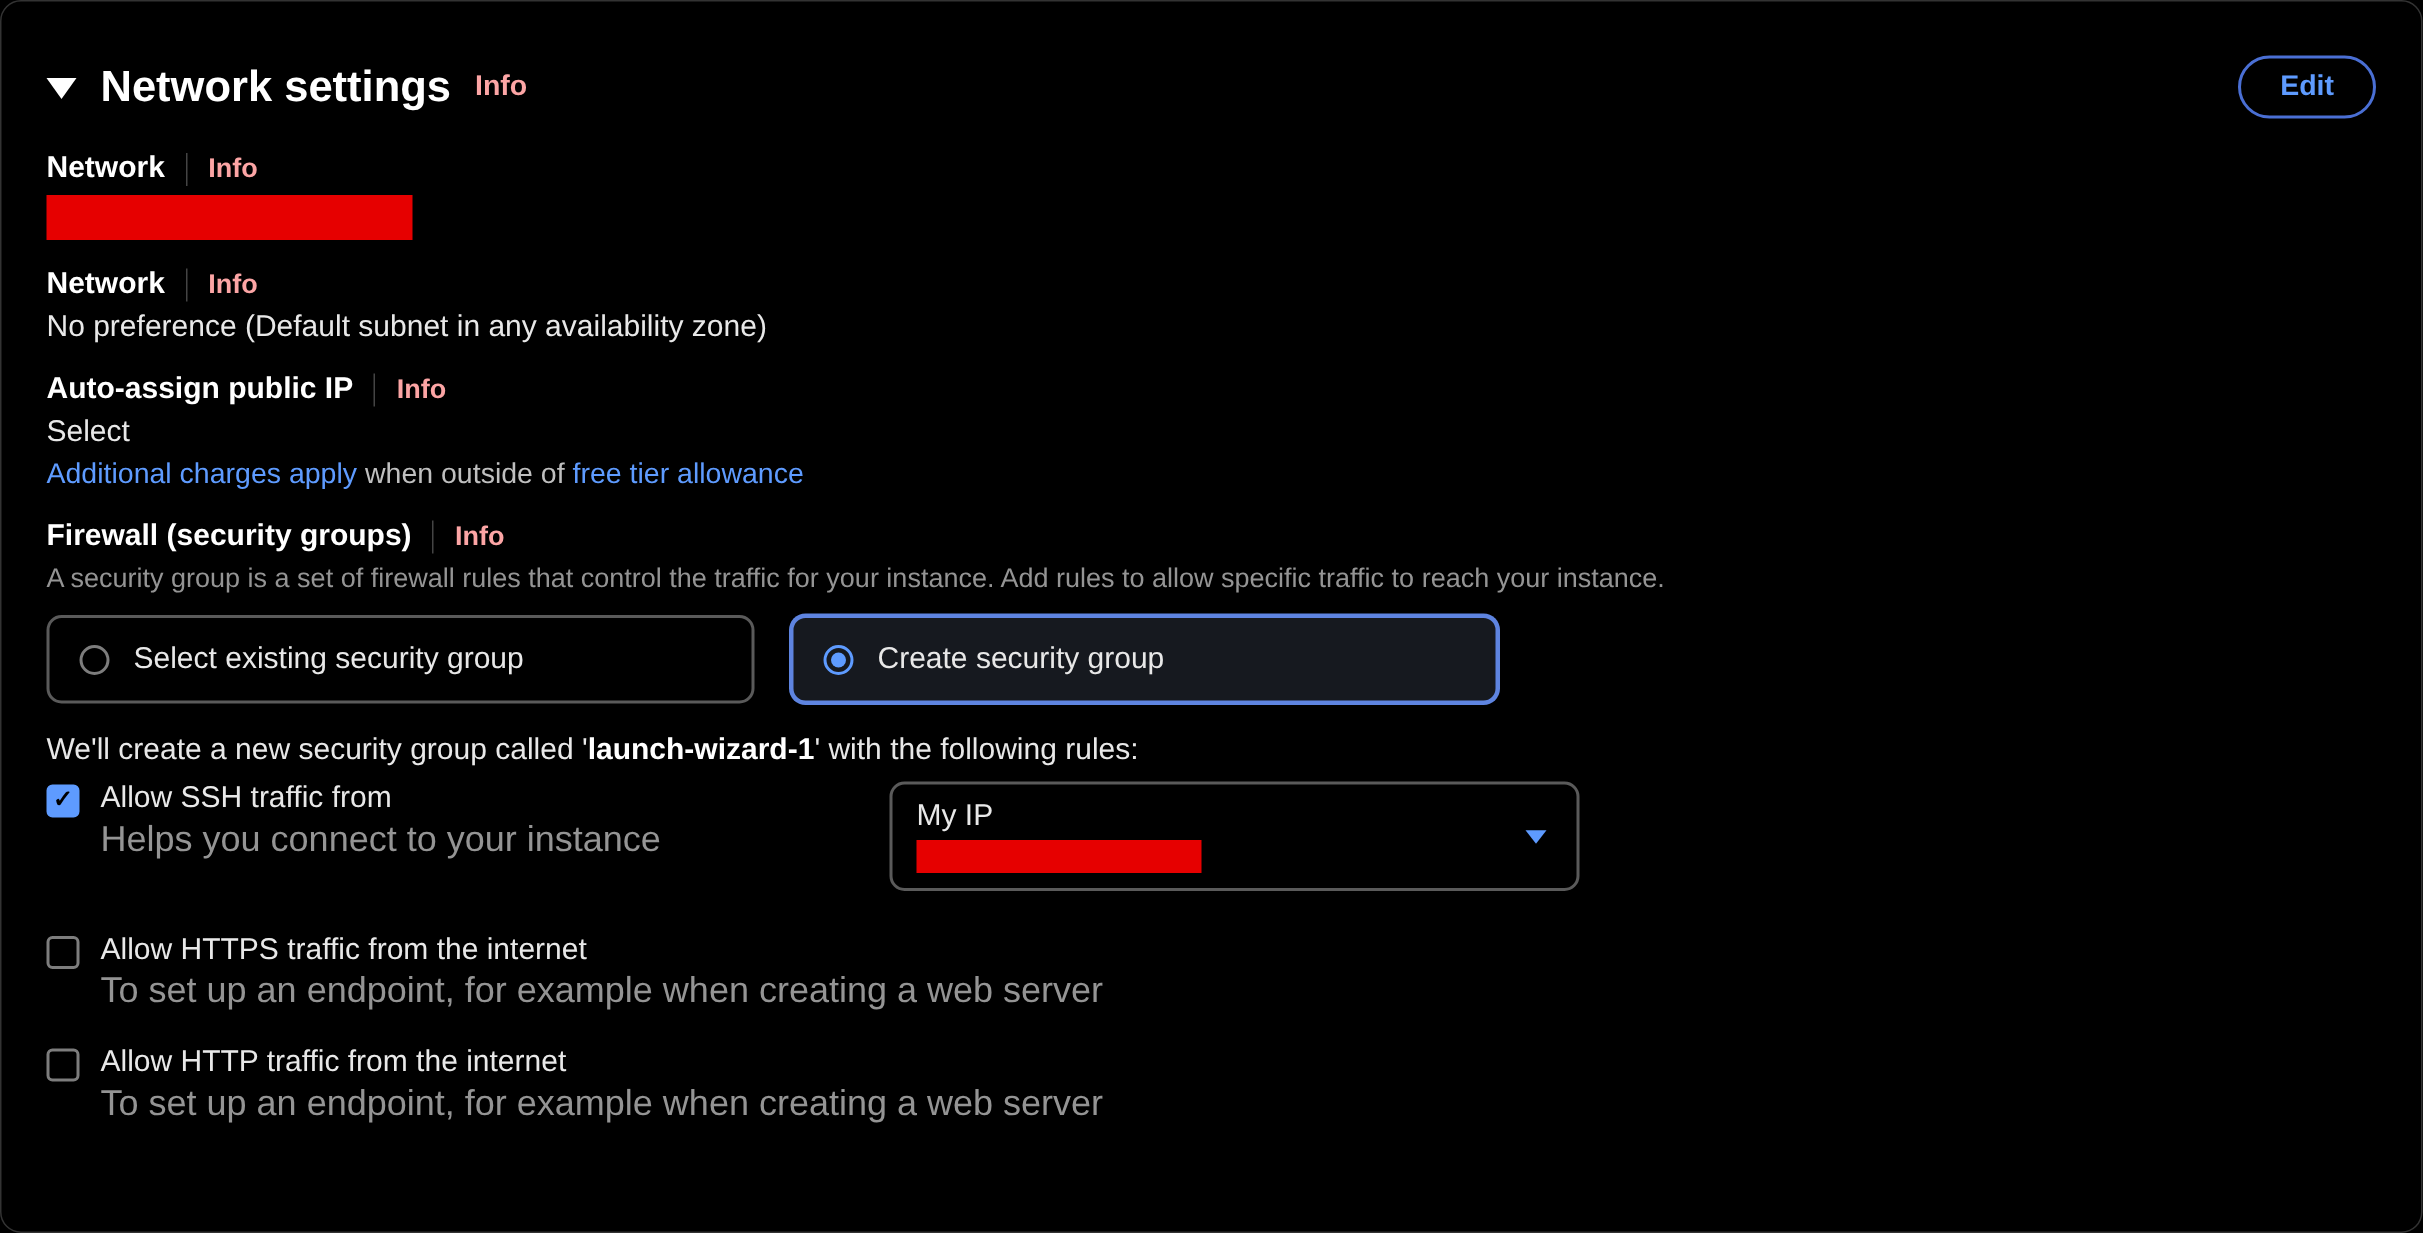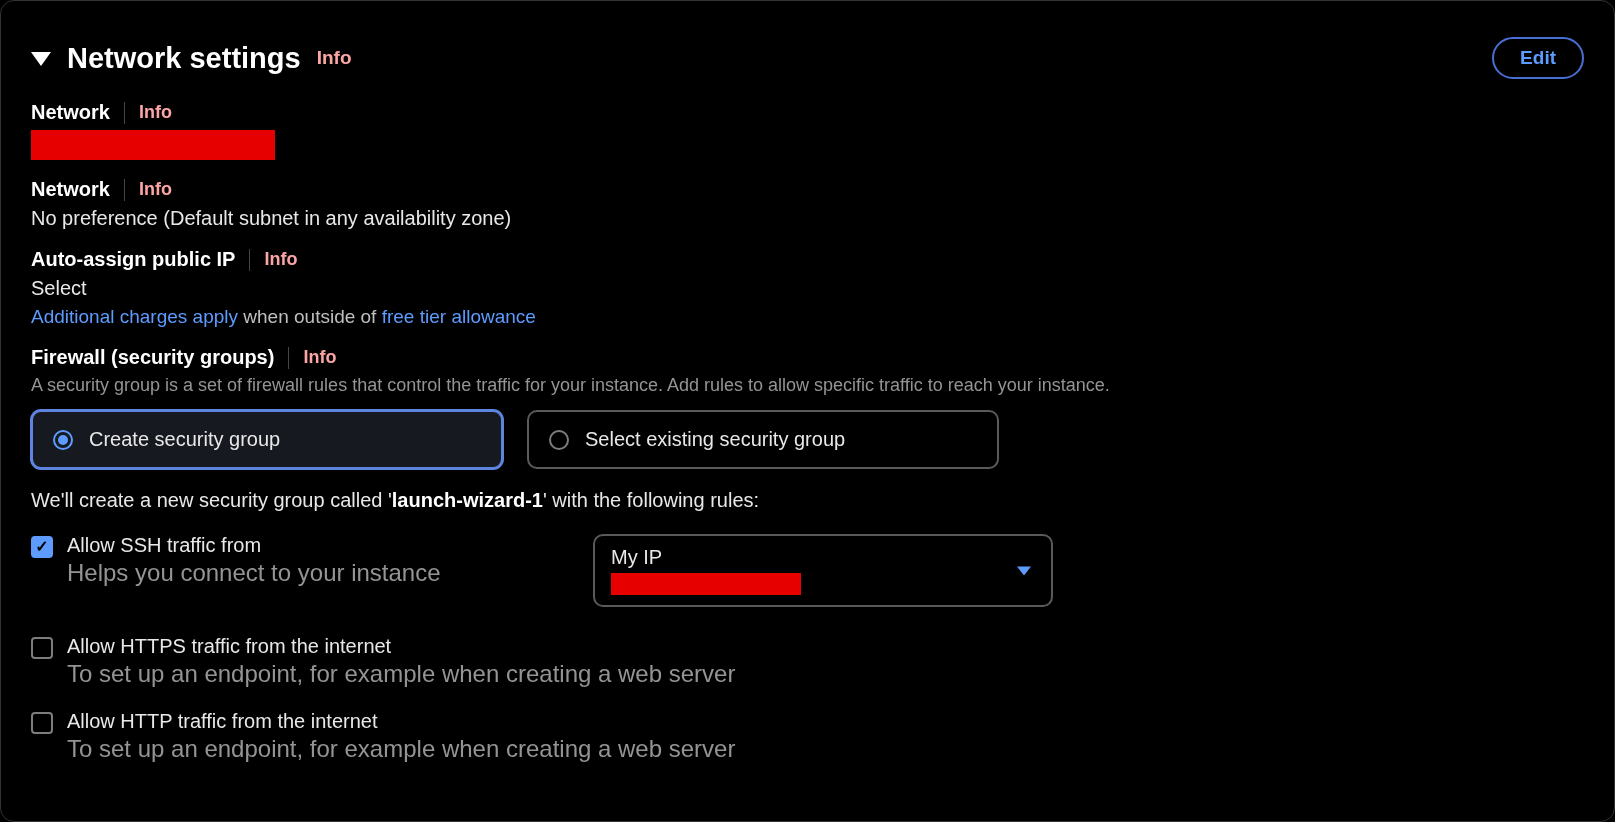--- a/index.html
+++ b/index.html
@@ -135,21 +135,21 @@
     border-color: #5e9bff;
   }
   .radio-dot {
     width: 10px; height: 10px;
     background: #5e9bff;
     border-radius: 50%;
   }
   .radio-tile.selected .radio-dot { display: block; }
   .radio-tile:not(.selected) .radio-dot { display: none; }
   .radio-text { color: #e8e8e8; font-size: 20px; }
-  .sg-note { color: #e8e8e8; font-size: 20px; margin-bottom: 22px; }
+  .sg-note { color: #e8e8e8; font-size: 20px; margin-bottom: 9px; }
   .sg-note b { color: #fff; font-weight: 700; }
   .check-row {
     display: flex;
     align-items: flex-start;
     gap: 14px;
     margin-bottom: 22px;
   }
   .checkbox {
     width: 22px; height: 22px;
     border: 2px solid #7d7d7d;
@@ -260,29 +260,29 @@
 
   <div class="field-group" style="margin-bottom:8px;">
     <div class="field-label-row">
       <span class="field-label">Firewall (security groups)</span>
       <span class="divider-v"></span>
       <span class="info-link small">Info</span>
     </div>
     <div class="desc-text">A security group is a set of firewall rules that control the traffic for your instance. Add rules to allow specific traffic to reach your instance.</div>
 
     <div class="radio-row">
+      <div class="radio-tile">
+        <div class="radio-circle"></div>
+        <span class="radio-text">Select existing security group</span>
+      </div>
       <div class="radio-tile selected">
         <div class="radio-circle">
             <div class="radio-dot"></div>
           </div>
         <span class="radio-text">Create security group</span>
-      </div>
-      <div class="radio-tile">
-        <div class="radio-circle"></div>
-        <span class="radio-text">Select existing security group</span>
       </div>
     </div>
 
     <div class="sg-note">
       <span>We'll create a new security group called '</span><b>launch-wizard-1</b><span>' with the following rules:</span>
     </div>
 
     <div class="ssh-row">
       <div class="ssh-left">
         <div class="checkbox checked"></div>

